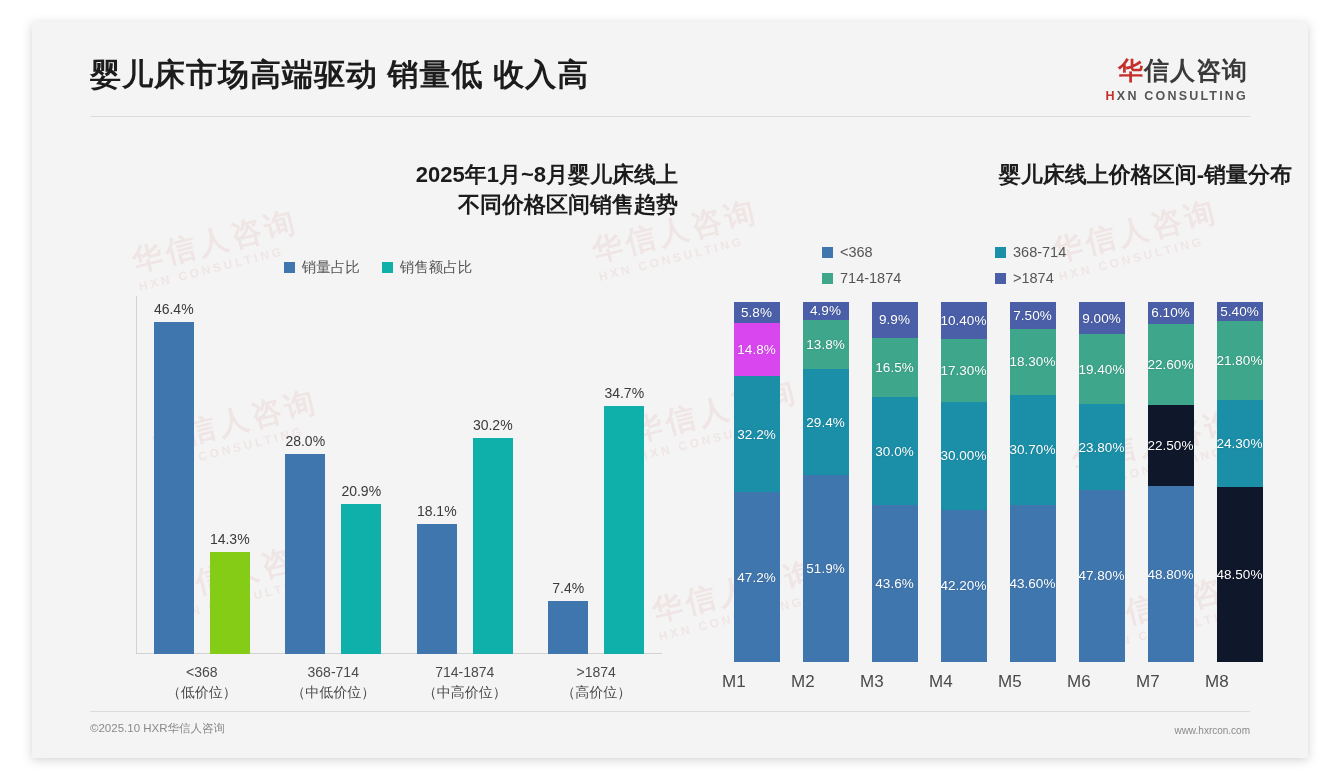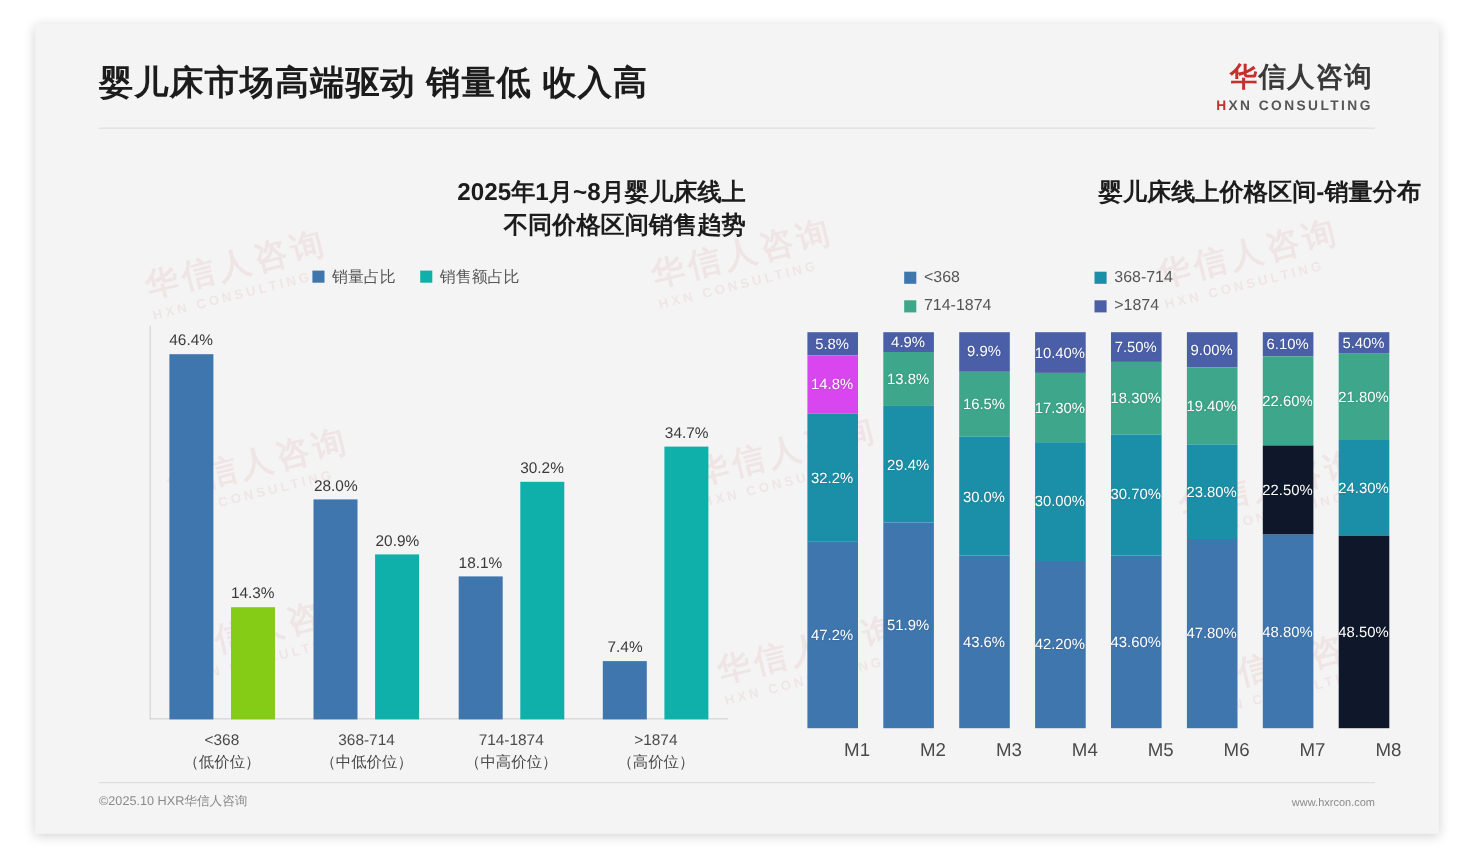--- a/index.html
+++ b/index.html
@@ -99,21 +99,21 @@
   }
   .scol { flex: 1; display: flex; justify-content: center; height: 100%; }
   .stack { width: 46px; height: 100%; display: flex; flex-direction: column; }
   .seg { position: relative; display: flex; align-items: center; justify-content: center; }
   .seg span {
     font-size: 13.5px; color: #ffffff; white-space: nowrap;
     text-shadow: 0 0 2px rgba(0,0,0,0.18);
   }
   .xlabels-r {
     position: absolute; left: 30px; right: 18px; top: 538px;
-    display: flex; text-align: right; font-size: 17px; color: #4a4a4a;
+    display: flex; text-align: left; font-size: 17px; color: #4a4a4a;
   }
   .xlabels-r > div { flex: 1; }
 
   
   .foot-rule {
     position: absolute; left: 58px; right: 58px; bottom: 46px;
     height: 1px; background: #dcdcdc;
   }
   .foot-l {
     position: absolute; left: 58px; bottom: 22px; font-size: 11.5px; color: #8a8a8a;
@@ -172,21 +172,21 @@
     </div>
     <div class="hdr-rule"></div>
   </div>
 
   <div class="panel panel-left">
     <div class="chart-title" style="top:26px;">
       <div>2025年1月~8月婴儿床线上</div>
       <div>不同价格区间销售趋势</div>
     </div>
 
-    <div class="legend" style="top:108px;">
+    <div class="legend" style="top:124px;">
       <div class="lg">
         <span class="sw" style="background:#3F76AE"></span>
         <span>销量占比</span>
       </div>
       <div class="lg">
         <span class="sw" style="background:#0FB0A9"></span>
         <span>销售额占比</span>
       </div>
     </div>
 

